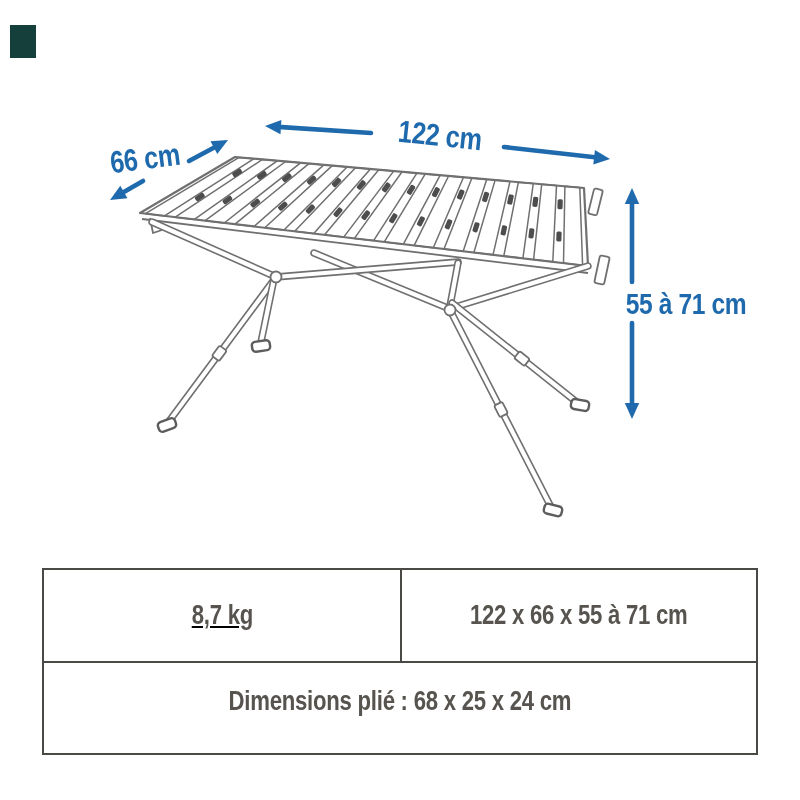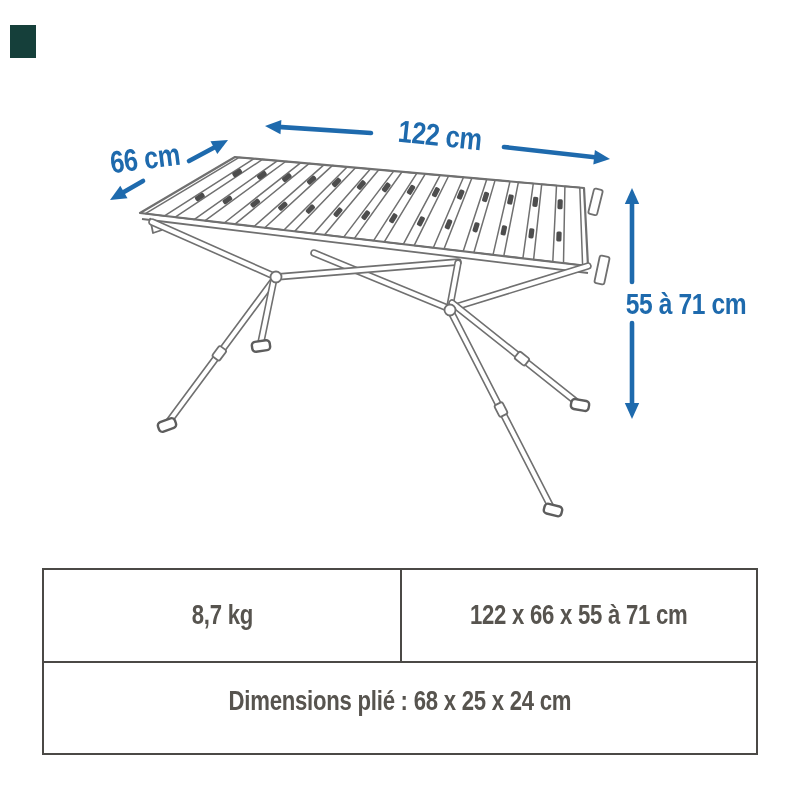--- a/index.html
+++ b/index.html
@@ -9,21 +9,21 @@
   .dim-label{position:absolute;font-weight:700;color:#1e6aad;white-space:nowrap;
              text-align:center;letter-spacing:-0.5px;}
   #label-width{left:376px;top:118px;width:128px;font-size:31px;transform:rotate(6deg) scaleX(.82);}
   #label-depth{left:92px;top:141px;width:106px;font-size:31px;transform:rotate(-7deg) scaleX(.82);}
   #label-height{left:608px;top:287px;width:156px;font-size:30px;transform:scaleX(.82);}
   #color-swatch{position:absolute;left:10px;top:25px;width:26px;height:33px;}
   #spec{position:absolute;left:42px;top:568px;width:716px;height:187px;
         border:2px solid #4b4946;box-sizing:border-box;}
   #spec .row1{display:flex;height:91px;border-bottom:2px solid #4b4946;}
   #spec .cell{display:flex;align-items:center;justify-content:center;}
-  #spec .cell-left{width:358px;border-right:2px solid #4b4946;box-sizing:border-box;}
+  #spec .cell-left{width:358px;border-right:2px solid #4b4946;box-sizing:border-box;text-decoration:underline;}
   #spec .cell-right{flex:1;border-radius:24px;}
   #spec .row2{height:76px;display:flex;align-items:center;justify-content:center;}
   #spec span{font-weight:700;font-size:27px;color:#57544f;letter-spacing:-0.3px;
              transform:scaleX(.82);white-space:nowrap;}
 </style>
 </head>
 <body>
 
 <div id="stage">
 

